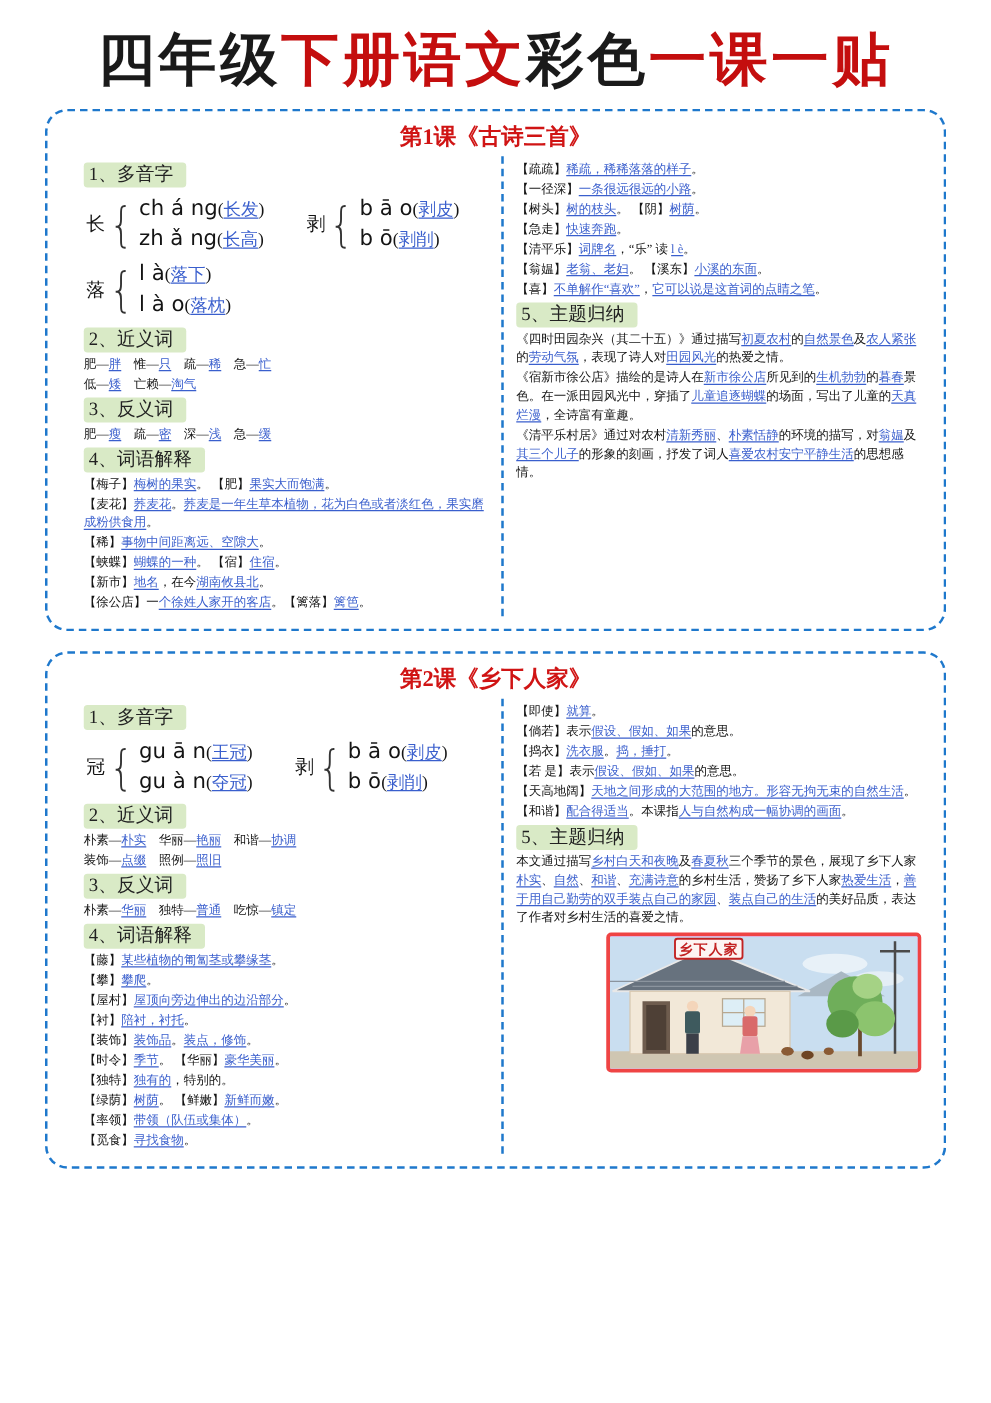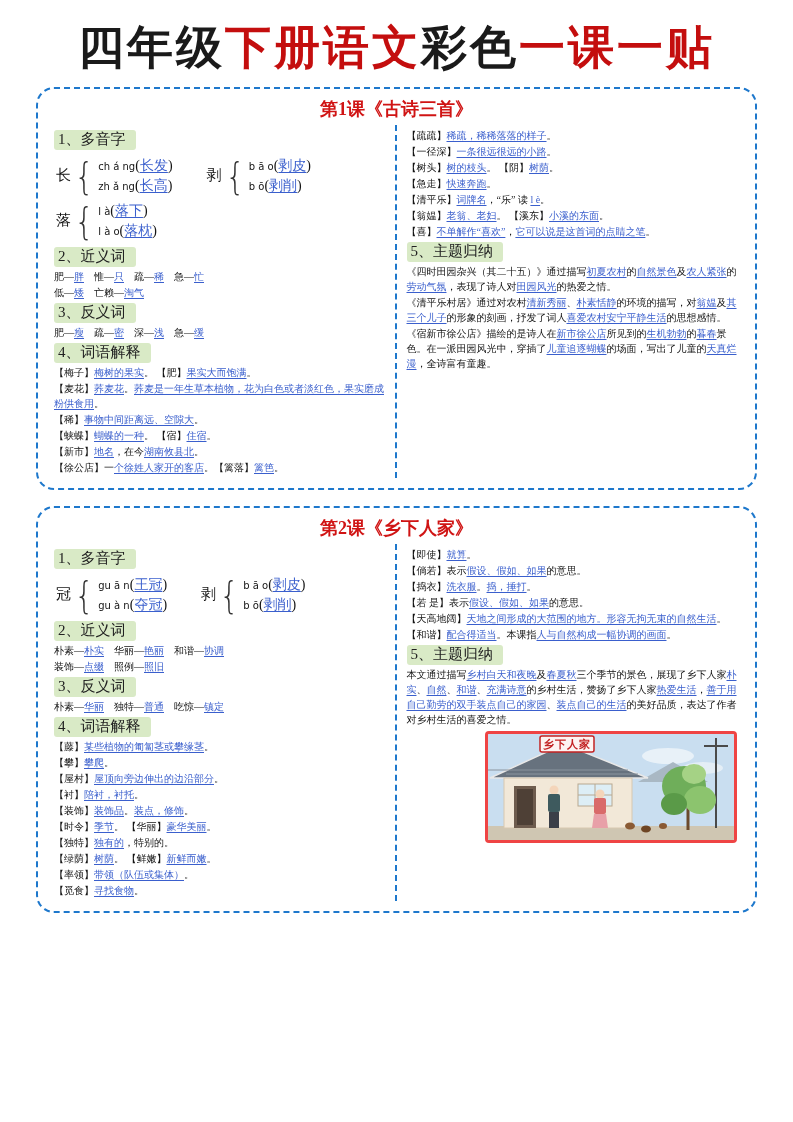--- a/index.html
+++ b/index.html
@@ -25,41 +25,41 @@
     border:2.5px dashed var(--border-blue);
     border-radius:18px;
     padding:6px 10px 10px 10px;
   }
   .lesson-header{
     text-align:center;color:var(--header-red);
     font-weight:bold;font-size:18px;margin:2px 0 4px 0;
   }
   .columns{display:flex;align-items:stretch;}
   .col{width:50%;padding:2px 8px 2px 6px;}
-  .col-left{border-right:2px dashed var(--border-blue);padding-right:10px;}
+  .col-left{border-right:2px dashed var(--border-blue);padding-right:10px;margin-left:13px;}
   .col-right{padding-left:10px;}
   .label-row{margin:3px 0 2px 0;}
   .label-chip{
     display:inline-block;background:var(--label-green);
     border-radius:3px;padding:0 10px 1px 4px;
     font-size:15px;color:#222;
   }
   .para{font-size:10px;line-height:1.5;margin:1px 0;word-break:break-all;}
   .para .u{color:var(--link-blue);text-decoration:underline;text-underline-offset:2px;}
   .para .pl{color:#141414;}
   .dy-row{display:flex;gap:34px;margin:7px 0 7px 2px;align-items:center;}
   .dy-group{display:flex;align-items:center;}
   .dy-char{font-size:15px;margin-right:1px;}
   .dy-brace{
     font-size:38px;font-weight:300;line-height:0.9;color:#333;
     font-family:"DejaVu Sans",sans-serif;margin:0 2px 0 0;transform:scaleX(.8);
   }
   .dy-readings{display:flex;flex-direction:column;gap:3px;}
   .dy-reading{font-size:14px;line-height:1.25;}
-  .dy-reading .py{font-family:"DejaVu Sans","Liberation Sans",sans-serif;font-size:10px;}
+  .dy-reading .py{font-family:"DejaVu Sans","Liberation Sans",sans-serif;font-size:17px;}
   .dy-reading .u{color:var(--link-blue);text-decoration:underline;text-underline-offset:2px;}
   .illustration{
     width:252px;margin:4px 0 0 auto;border:3px solid #ef4444;
     border-radius:4px;overflow:hidden;background:#f0abfc;
   }
   .illustration svg{display:block;}
   .sign-text{
     font-size:11px;font-weight:bold;fill:#c22222;
     font-family:"Liberation Serif",serif;letter-spacing:1px;
   }
@@ -118,22 +118,22 @@
     <div class="col col-right">
         <div class="para"><span class="pl">【疏疏】</span><span class="u">稀疏，稀稀落落的样子</span><span class="pl">。</span></div>
         <div class="para"><span class="pl">【一径深】</span><span class="u">一条很远很远的小路</span><span class="pl">。</span></div>
         <div class="para"><span class="pl">【树头】</span><span class="u">树的枝头</span><span class="pl">。 </span><span class="pl">【阴】</span><span class="u">树荫</span><span class="pl">。</span></div>
         <div class="para"><span class="pl">【急走】</span><span class="u">快速奔跑</span><span class="pl">。</span></div>
         <div class="para"><span class="pl">【清平乐】</span><span class="u">词牌名</span><span class="pl">，“乐” 读 </span><span class="u">l è</span><span class="pl">。</span></div>
         <div class="para"><span class="pl">【翁媪】</span><span class="u">老翁、老妇</span><span class="pl">。 </span><span class="pl">【溪东】</span><span class="u">小溪的东面</span><span class="pl">。</span></div>
         <div class="para"><span class="pl">【喜】</span><span class="u">不单解作“喜欢”</span><span class="pl">，</span><span class="u">它可以说是这首词的点睛之笔</span><span class="pl">。</span></div>
         <div class="label-row"><span class="label-chip">5、主题归纳</span></div>
         <div class="para"><span class="pl">《四时田园杂兴（其二十五）》通过描写</span><span class="u">初夏农村</span><span class="pl">的</span><span class="u">自然景色</span><span class="pl">及</span><span class="u">农人紧张</span><span class="pl">的</span><span class="u">劳动气氛</span><span class="pl">，表现了诗人对</span><span class="u">田园风光</span><span class="pl">的热爱之情。</span></div>
+        <div class="para"><span class="pl">《宿新市徐公店》描绘的是诗人在</span><span class="u">新市徐公店</span><span class="pl">所见到的</span><span class="u">生机勃勃</span><span class="pl">的</span><span class="u">暮春</span><span class="pl">景色。在一派田园风光中，穿插了</span><span class="u">儿童追逐蝴蝶</span><span class="pl">的场面，写出了儿童的</span><span class="u">天真烂漫</span><span class="pl">，全诗富有童趣。</span></div>
         <div class="para"><span class="pl">《清平乐村居》通过对农村</span><span class="u">清新秀丽</span><span class="pl">、</span><span class="u">朴素恬静</span><span class="pl">的环境的描写，对</span><span class="u">翁媪</span><span class="pl">及</span><span class="u">其三个儿子</span><span class="pl">的形象的刻画，抒发了词人</span><span class="u">喜爱农村安宁平静生活</span><span class="pl">的思想感情。</span></div>
-        <div class="para"><span class="pl">《宿新市徐公店》描绘的是诗人在</span><span class="u">新市徐公店</span><span class="pl">所见到的</span><span class="u">生机勃勃</span><span class="pl">的</span><span class="u">暮春</span><span class="pl">景色。在一派田园风光中，穿插了</span><span class="u">儿童追逐蝴蝶</span><span class="pl">的场面，写出了儿童的</span><span class="u">天真烂漫</span><span class="pl">，全诗富有童趣。</span></div>
       </div>
   </div>
 </section>
 
 <section class="lesson-box">
   <h2 class="lesson-header">第2课《乡下人家》</h2>
   <div class="columns">
     <div class="col col-left">
         <div class="label-row"><span class="label-chip">1、多音字</span></div>
         <div class="dy-row">

